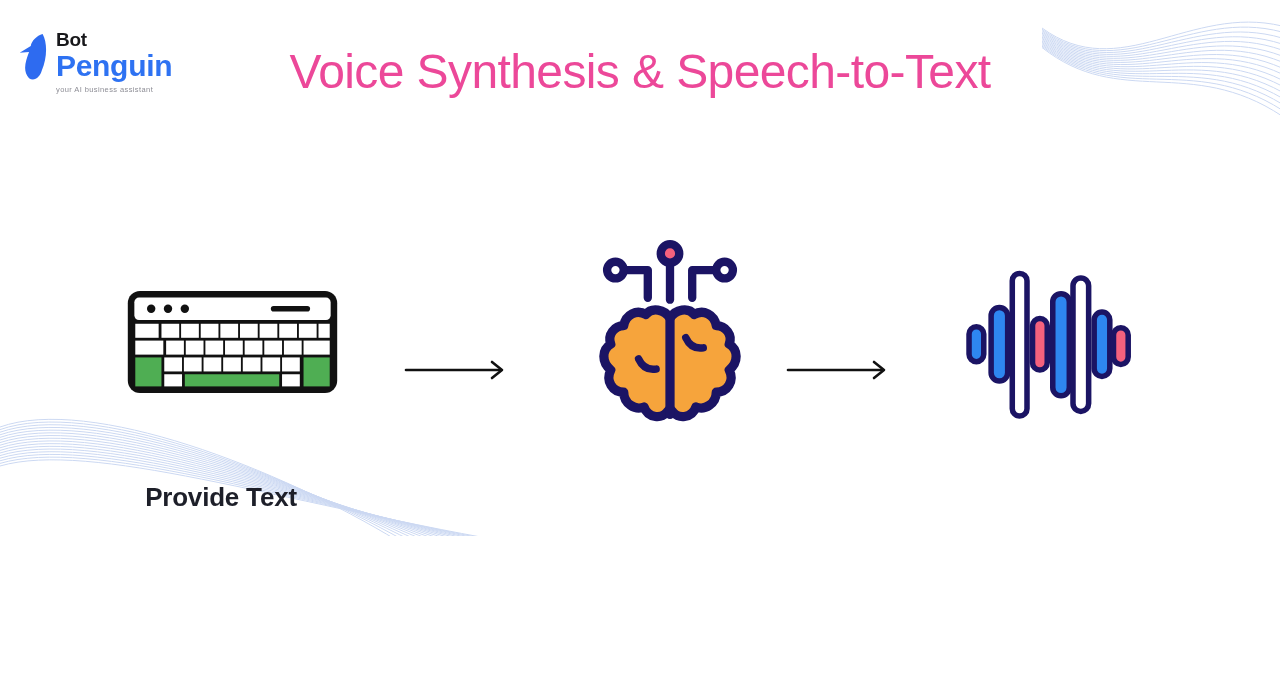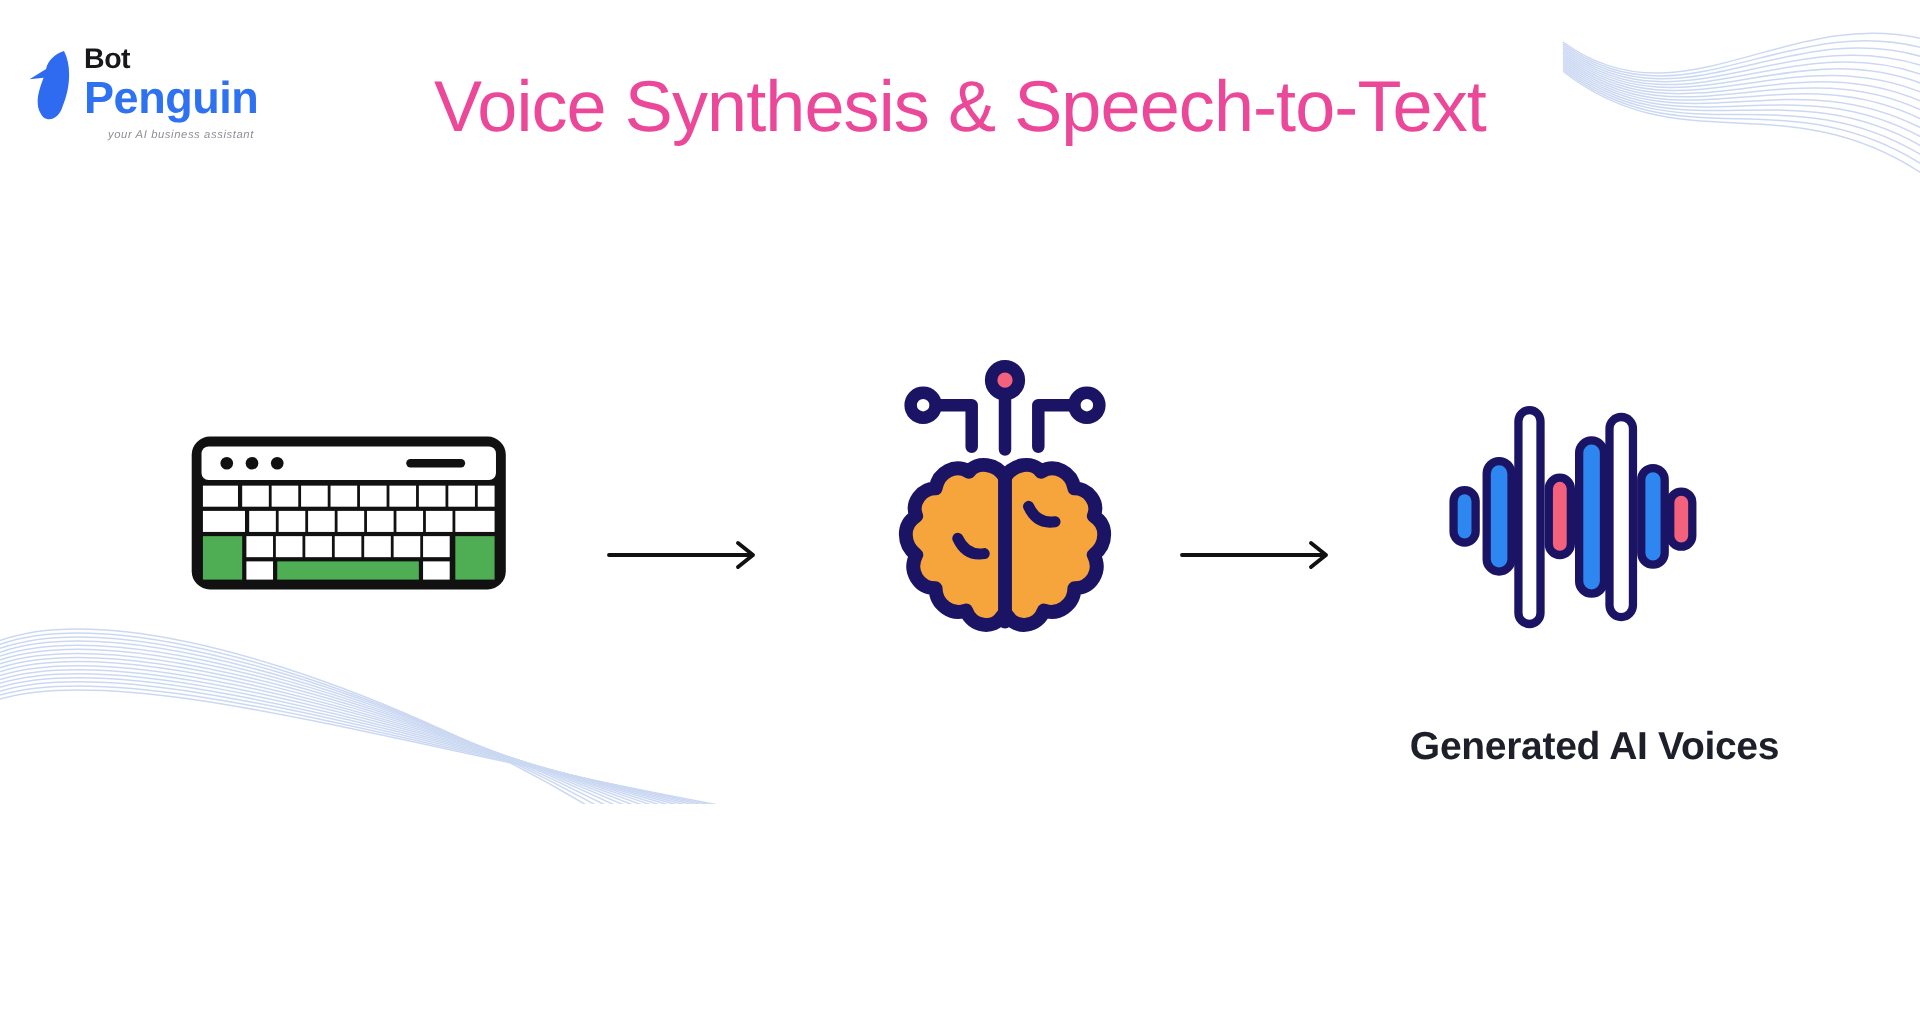--- a/index.html
+++ b/index.html
@@ -11,21 +11,21 @@
   .wave-svg { position:absolute; opacity:.85; pointer-events:none; }
   #wave-tr { top:0; right:0; }
   #wave-bl { left:0; bottom:0; }
 
   
   .logo { position:absolute; left:18px; top:30px; display:flex; align-items:flex-start; }
   .logo-mark { width:34px; height:48px; margin-top:3px; }
   .logo-text { margin-left:4px; line-height:1; }
   .logo-bot { font-size:19px; font-weight:800; color:#18181b; letter-spacing:-0.3px; }
   .logo-penguin { font-size:30px; font-weight:800; color:#2e72f2; letter-spacing:-0.3px; margin-top:2px; }
-  .logo-tagline { font-size:7.5px; font-style:italic; color:#8d8d95; letter-spacing:.4px; margin-top:5px;margin-left:16px; }
+  .logo-tagline { font-size:7.5px; color:#8d8d95; letter-spacing:.4px; margin-top:5px; }
 
   
   .page-title { position:absolute; top:44px; left:50%; transform:translateX(-50%);
     font-size:48px; font-weight:400; color:#ec4899; letter-spacing:-0.6px; white-space:nowrap; }
 
   
   .icon-abs { position:absolute; }
   #kb-icon   { left:125px; top:288px; width:215px; height:108px; }
   #brain-icon{ left:596px; top:238px; width:148px; height:190px; }
   #voice-icon{ left:958px; top:264px; width:184px; height:166px; }
@@ -192,15 +192,15 @@
       <rect x="36" y="42" width="18" height="80" rx="9" fill="#2e86f0"></rect>
       <rect x="59" y="5" width="16" height="155" rx="8" fill="#ffffff"></rect>
       <rect x="81" y="54" width="16" height="56" rx="8" fill="#f4617d"></rect>
       <rect x="103" y="27" width="18" height="111" rx="9" fill="#2e86f0"></rect>
       <rect x="125" y="10" width="17" height="145" rx="8.5" fill="#ffffff"></rect>
       <rect x="148" y="47" width="17" height="70" rx="8.5" fill="#2e86f0"></rect>
       <rect x="169" y="64" width="16" height="40" rx="8" fill="#f4617d"></rect>
     </g>
   </svg>
 
-  <div id="label-3" class="step-label">Generated AI Voices</div>
+  <div id="label-1" class="step-label">Provide Text</div>
 
 </div>
 
 </body></html>

